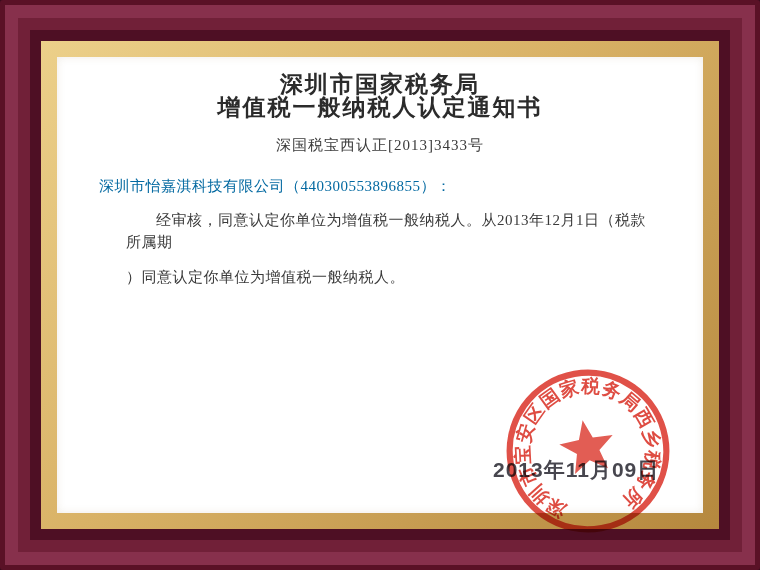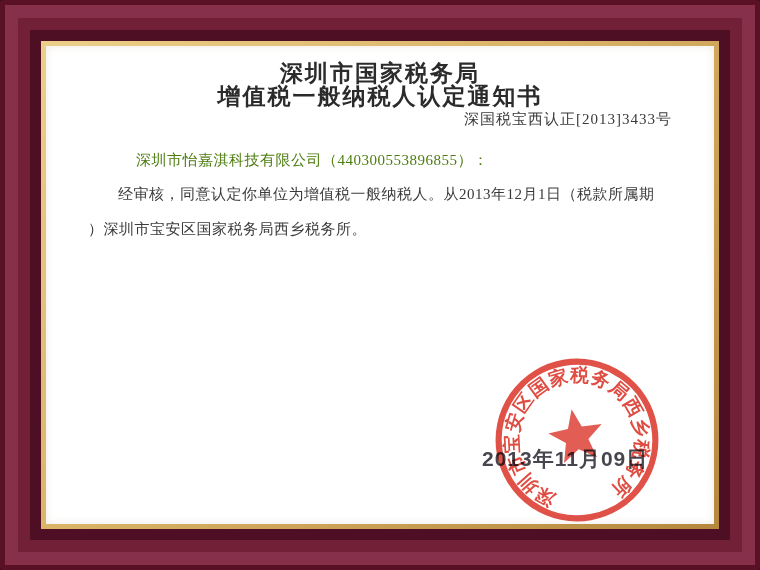--- a/index.html
+++ b/index.html
@@ -10,37 +10,37 @@
   }
   
   .frame-f1{width:760px;height:570px;box-sizing:border-box;
     border:5px solid #5a1126;border-radius:3px;}
   .frame-f2{width:100%;height:100%;box-sizing:border-box;
     border:13px solid #87304c;}
   .frame-f3{width:100%;height:100%;box-sizing:border-box;
     border:12px solid #712038;}
   .frame-f4{width:100%;height:100%;box-sizing:border-box;
     border:11px solid #4e0f24;}
-  .gold-trim{width:100%;height:100%;box-sizing:border-box;padding:5px;
+  .gold-trim{width:100%;height:100%;box-sizing:border-box;padding:16px;
     background:linear-gradient(135deg,#ecd08a 0%,#d9b266 45%,#b5883e 100%);}
   
   .paper{position:relative;width:100%;height:100%;box-sizing:border-box;
     background:#ffffff;
     box-shadow:inset 0 0 8px rgba(120,90,40,.12);
     color:#2e2e2e;}
   .doc-body{padding:0 42px;}
   .title{text-align:center;font-weight:bold;font-size:23px;line-height:1;
     letter-spacing:2px;color:#2b2b2b;}
   .title-1{padding-top:16px;}
   .title-2{}
-  .doc-number{text-align:right;font-size:15px;margin-top:2px;color:#3a3a3a;
+  .doc-number{text-align:center;font-size:15px;margin-top:17px;color:#3a3a3a;
     letter-spacing:1px;}
-  .addressee{font-size:15px;margin-top:22px;color:#4d7c0f;letter-spacing:.5px;margin-left:48px;}
+  .addressee{font-size:15px;margin-top:22px;color:#0369a1;letter-spacing:.5px;}
   .body-line{font-size:15px;line-height:22px;margin-top:13px;color:#3a3a3a;
-    letter-spacing:.5px;}
+    letter-spacing:.5px;margin-left:27px;}
   .indent{text-indent:2em;}
   
   .seal{position:absolute;left:442px;top:305px;width:178px;height:178px;
     transform:rotate(-10deg);mix-blend-mode:multiply;opacity:.92;}
   .seal svg{width:100%;height:100%;display:block;}
   .seal-ring{fill:none;stroke:#d8271b;stroke-width:7;opacity:.88;}
   .seal-text{fill:#d8271b;font-size:21px;font-weight:bold;letter-spacing:1px;
     opacity:.9;font-family:"Liberation Serif","DejaVu Serif",serif;}
   .seal-star{fill:#d8271b;opacity:.82;}
   .stamp-date{position:absolute;left:436px;top:399px;font-size:21px;
@@ -56,21 +56,21 @@
    <div class="frame-f4">
     <div class="gold-trim">
      <div class="paper">
 
       <div class="doc-body">
         <div class="title title-1">深圳市国家税务局</div>
         <div class="title title-2">增值税一般纳税人认定通知书</div>
         <div class="doc-number">深国税宝西认正[2013]3433号</div>
         <div class="addressee">深圳市怡嘉淇科技有限公司（440300553896855）：</div>
         <div class="body-line indent">经审核，同意认定你单位为增值税一般纳税人。从2013年12月1日（税款所属期</div>
-        <div class="body-line">）深圳市宝安区国家税务局西乡税务所。</div>
+        <div class="body-line">）同意认定你单位为增值税一般纳税人。</div>
       </div>
 
       <div class="stamp-date">2013年11月09日</div>
 
       <div class="seal">
         <svg viewBox="0 0 200 200" xmlns="http://www.w3.org/2000/svg">
           <circle class="seal-ring" cx="100" cy="100" r="88"></circle>
           <path id="sealTextPath" fill="none" d="M 67 157.2 A 66 66 0 1 1 133 157.2"></path>
           <text class="seal-text">
             <textPath href="#sealTextPath" startOffset="0">深圳市宝安区国家税务局西乡税务所</textPath>

